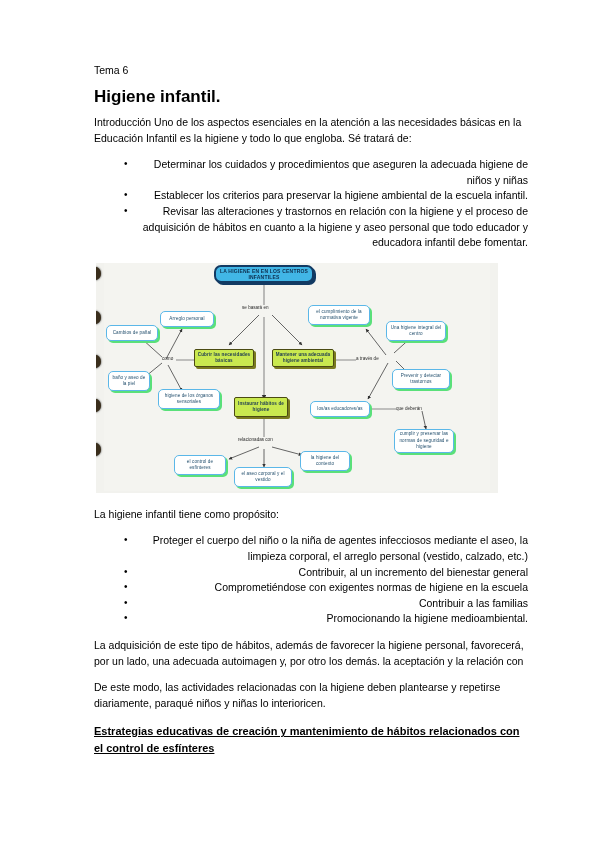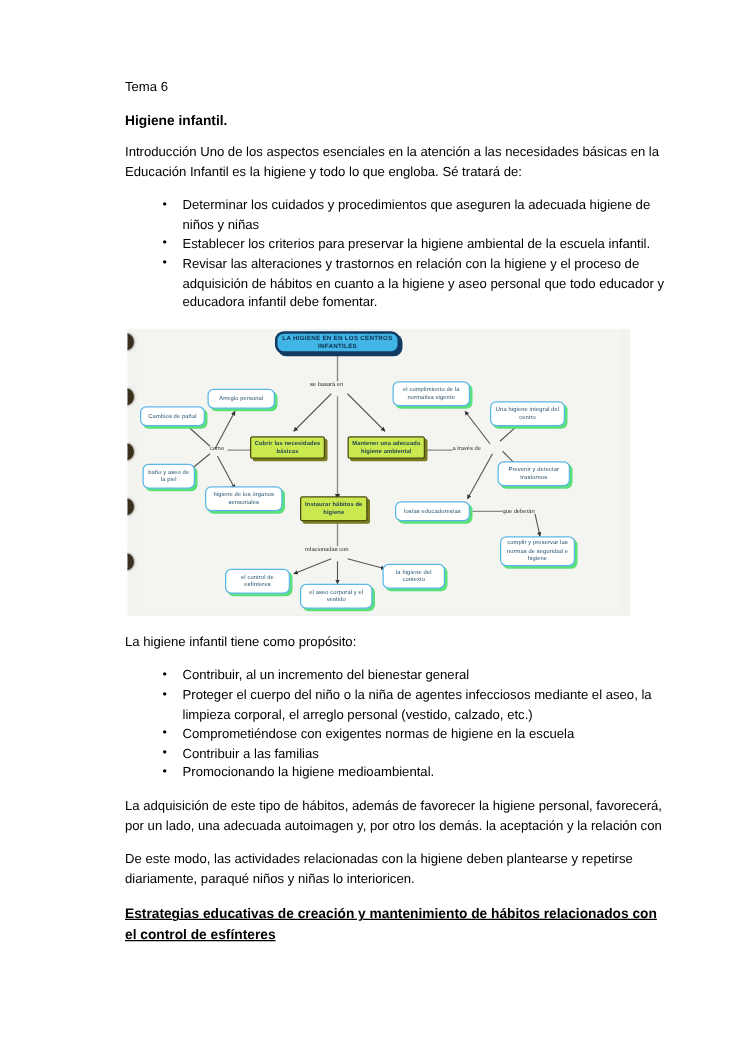--- a/index.html
+++ b/index.html
@@ -15,45 +15,46 @@
     overflow: hidden;
   }
   .page {
     position: relative;
     width: 599px;
     height: 848px;
     background: #ffffff;
   }
   .content {
     position: absolute;
-    left: 100px;
+    left: 94px;
     top: 62px;
     width: 434px;
   }
   .line-tema {
     font-size: 10.5px;
     line-height: 16px;
     margin-bottom: 11px;
   }
   .heading-bold {
-    font-size: 11px;
+    font-size: 17px;
     font-weight: bold;
     line-height: 16px;
     margin-bottom: 10px;
   }
   p.para {
     font-size: 10.5px;
     line-height: 15.6px;
     margin: 0 0 11px 0;
     text-align: left;
   }
   ul.bullets {
     margin: 0 0 11px 0;
     padding: 0 0 0 30px;
     list-style: none;
+    text-align: right;
   }
   ul.bullets li {
     position: relative;
     font-size: 10.5px;
     line-height: 15.6px;
     padding-left: 16px;
     margin: 0;
   }
   ul.bullets li::before {
     content: "\2022";
@@ -258,22 +259,22 @@
         <div class="node" style="left:130px; top:204px; width:58px; height:20px;">el aseo corporal y el vestido</div>
 
         <div class="node" style="left:196px; top:188px; width:50px; height:20px;">la higiene del contexto</div>
 
       </div>
     </div>
 
     <p class="para">La higiene infantil tiene como propósito:</p>
 
     <ul class="bullets">
+      <li>Proteger el cuerpo del niño o la niña de agentes infecciosos mediante el aseo, la limpieza corporal, el arreglo personal (vestido, calzado, etc.)</li>
       <li>Contribuir, al un incremento del bienestar general</li>
-      <li>Proteger el cuerpo del niño o la niña de agentes infecciosos mediante el aseo, la limpieza corporal, el arreglo personal (vestido, calzado, etc.)</li>
       <li>Comprometiéndose con exigentes normas de higiene en la escuela</li>
       <li>Contribuir a las familias</li>
       <li>Promocionando la higiene medioambiental.</li>
     </ul>
 
     <p class="para">La adquisición de este tipo de hábitos, además de favorecer la higiene personal, favorecerá, por un lado, una adecuada autoimagen y, por otro los demás. la aceptación y la relación con</p>
 
     <p class="para">De este modo, las actividades relacionadas con la higiene deben plantearse y repetirse diariamente, paraqué niños y niñas lo interioricen.</p>
 
     <div class="section-bold">Estrategias educativas de creación y mantenimiento de hábitos relacionados con el control de esfínteres</div>

